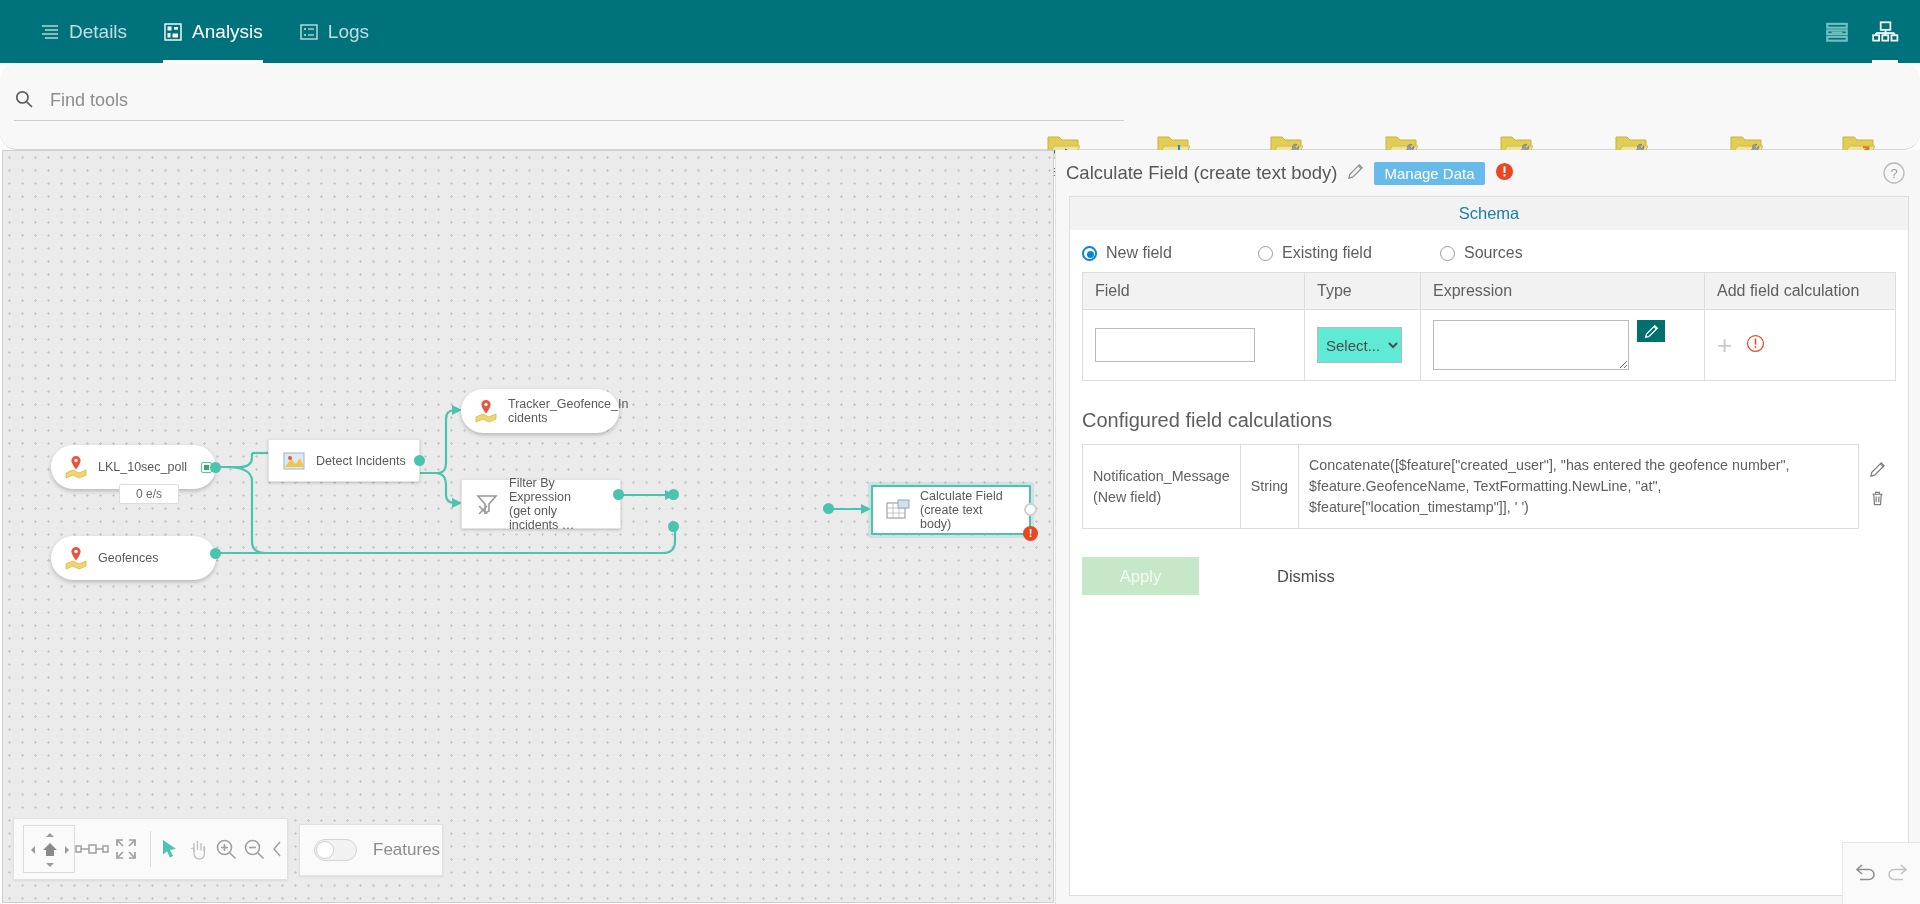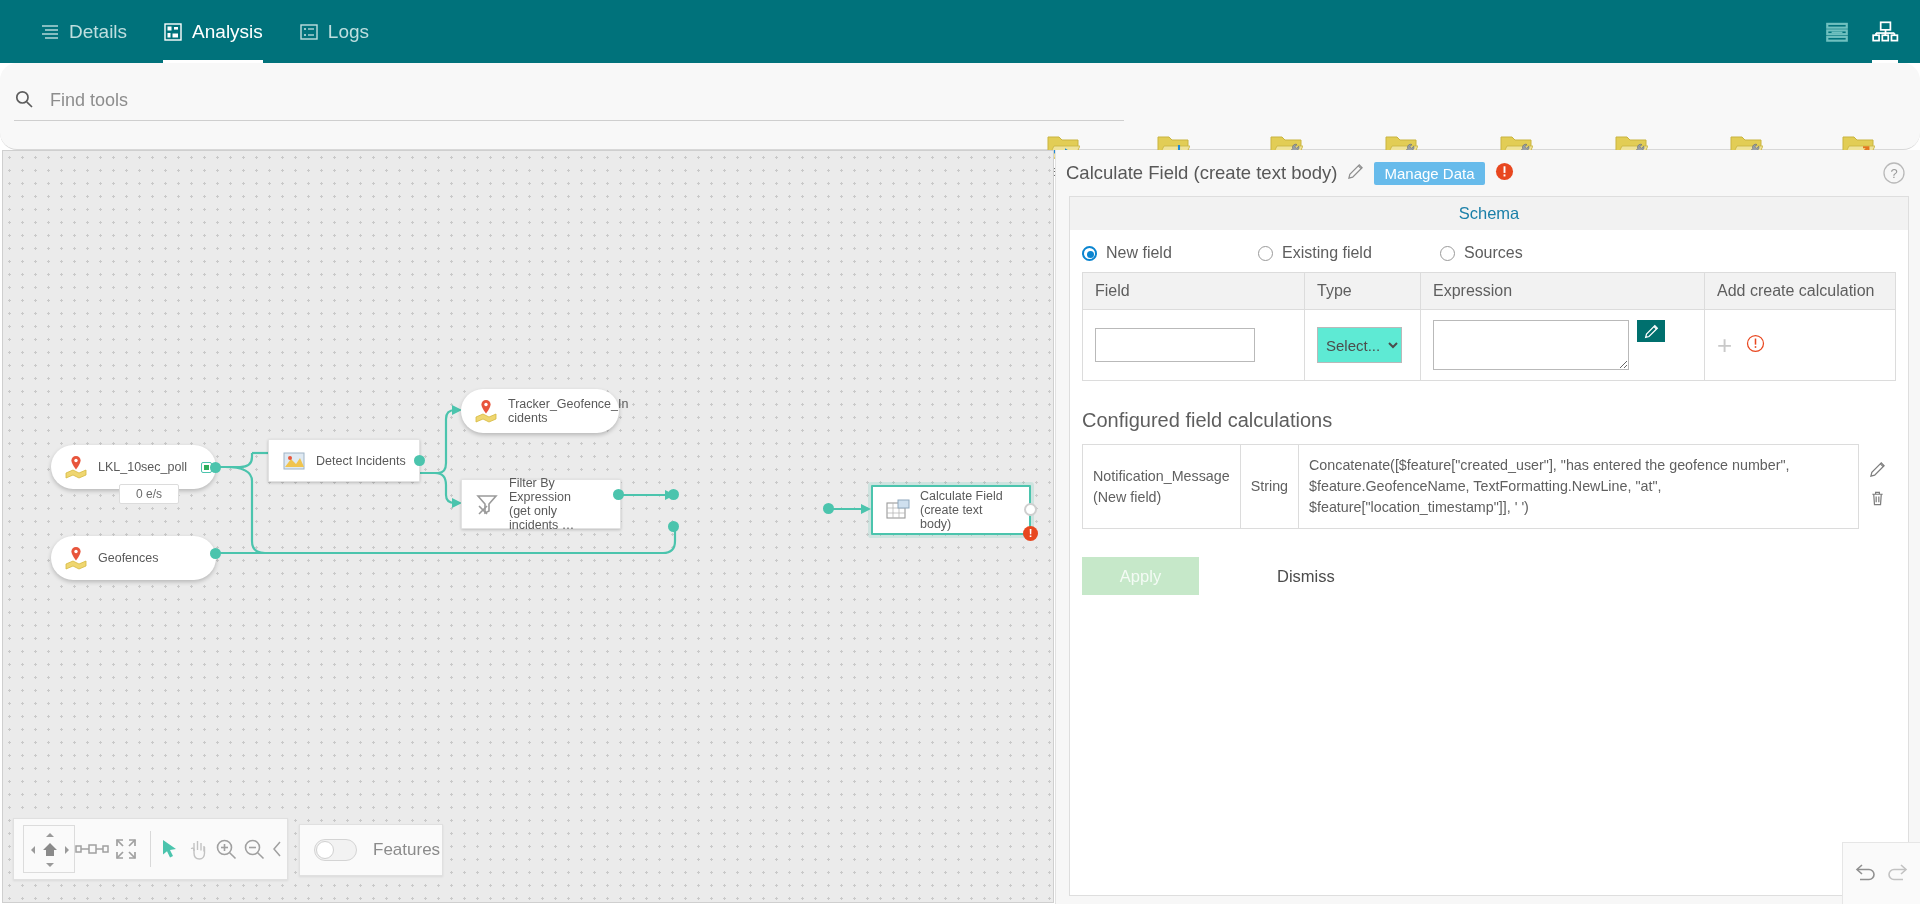--- a/index.html
+++ b/index.html
@@ -670,21 +670,21 @@
         <span>Sources</span>
       </label>
     </div>
 
     <table class="grid">
       <thead>
         <tr>
           <th style="width:222px">Field</th>
           <th style="width:116px">Type</th>
           <th style="width:284px">Expression</th>
-          <th>Add create calculation</th>
+          <th>Add field calculation</th>
         </tr>
       </thead>
       <tbody>
         <tr>
           <td>
             <input class="fld-input" value="" style="">
           </td>
           <td>
             <select class="sel">
               <option>Select...</option>

